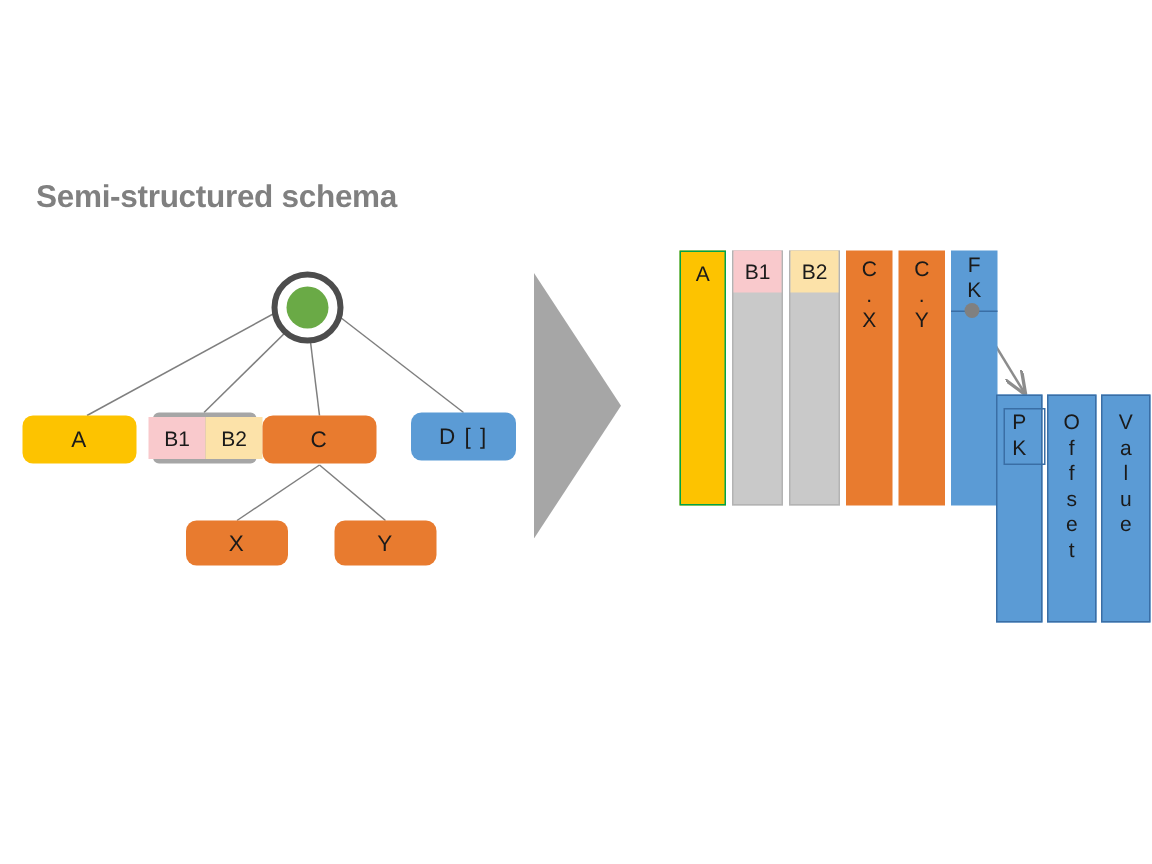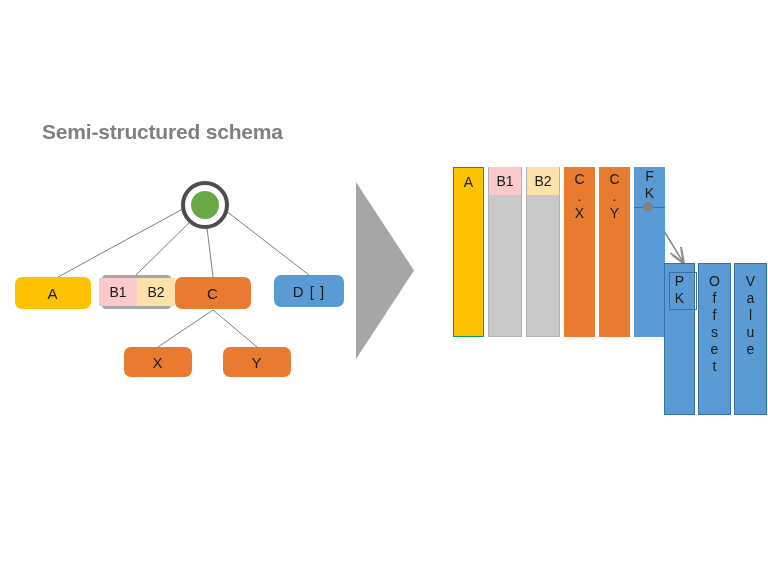--- a/index.html
+++ b/index.html
@@ -25,21 +25,21 @@
   
   .panel-title {
     position: absolute;
     color: #808080;
     font-weight: bold;
     font-size: 21px;
     letter-spacing: -0.2px;
     white-space: nowrap;
     font-family: "Liberation Sans", sans-serif;
   }
-  #title-left  { left: 42px;  top: 120px; }
+  #title-left  { left: 24px;  top: 120px; }
   #title-right { left: 474px; top: 101px; }
 
   
   #lines {
     position: absolute;
     left: 0; top: 0;
     width: 768px;
     height: 576px;
     pointer-events: none;
   }

